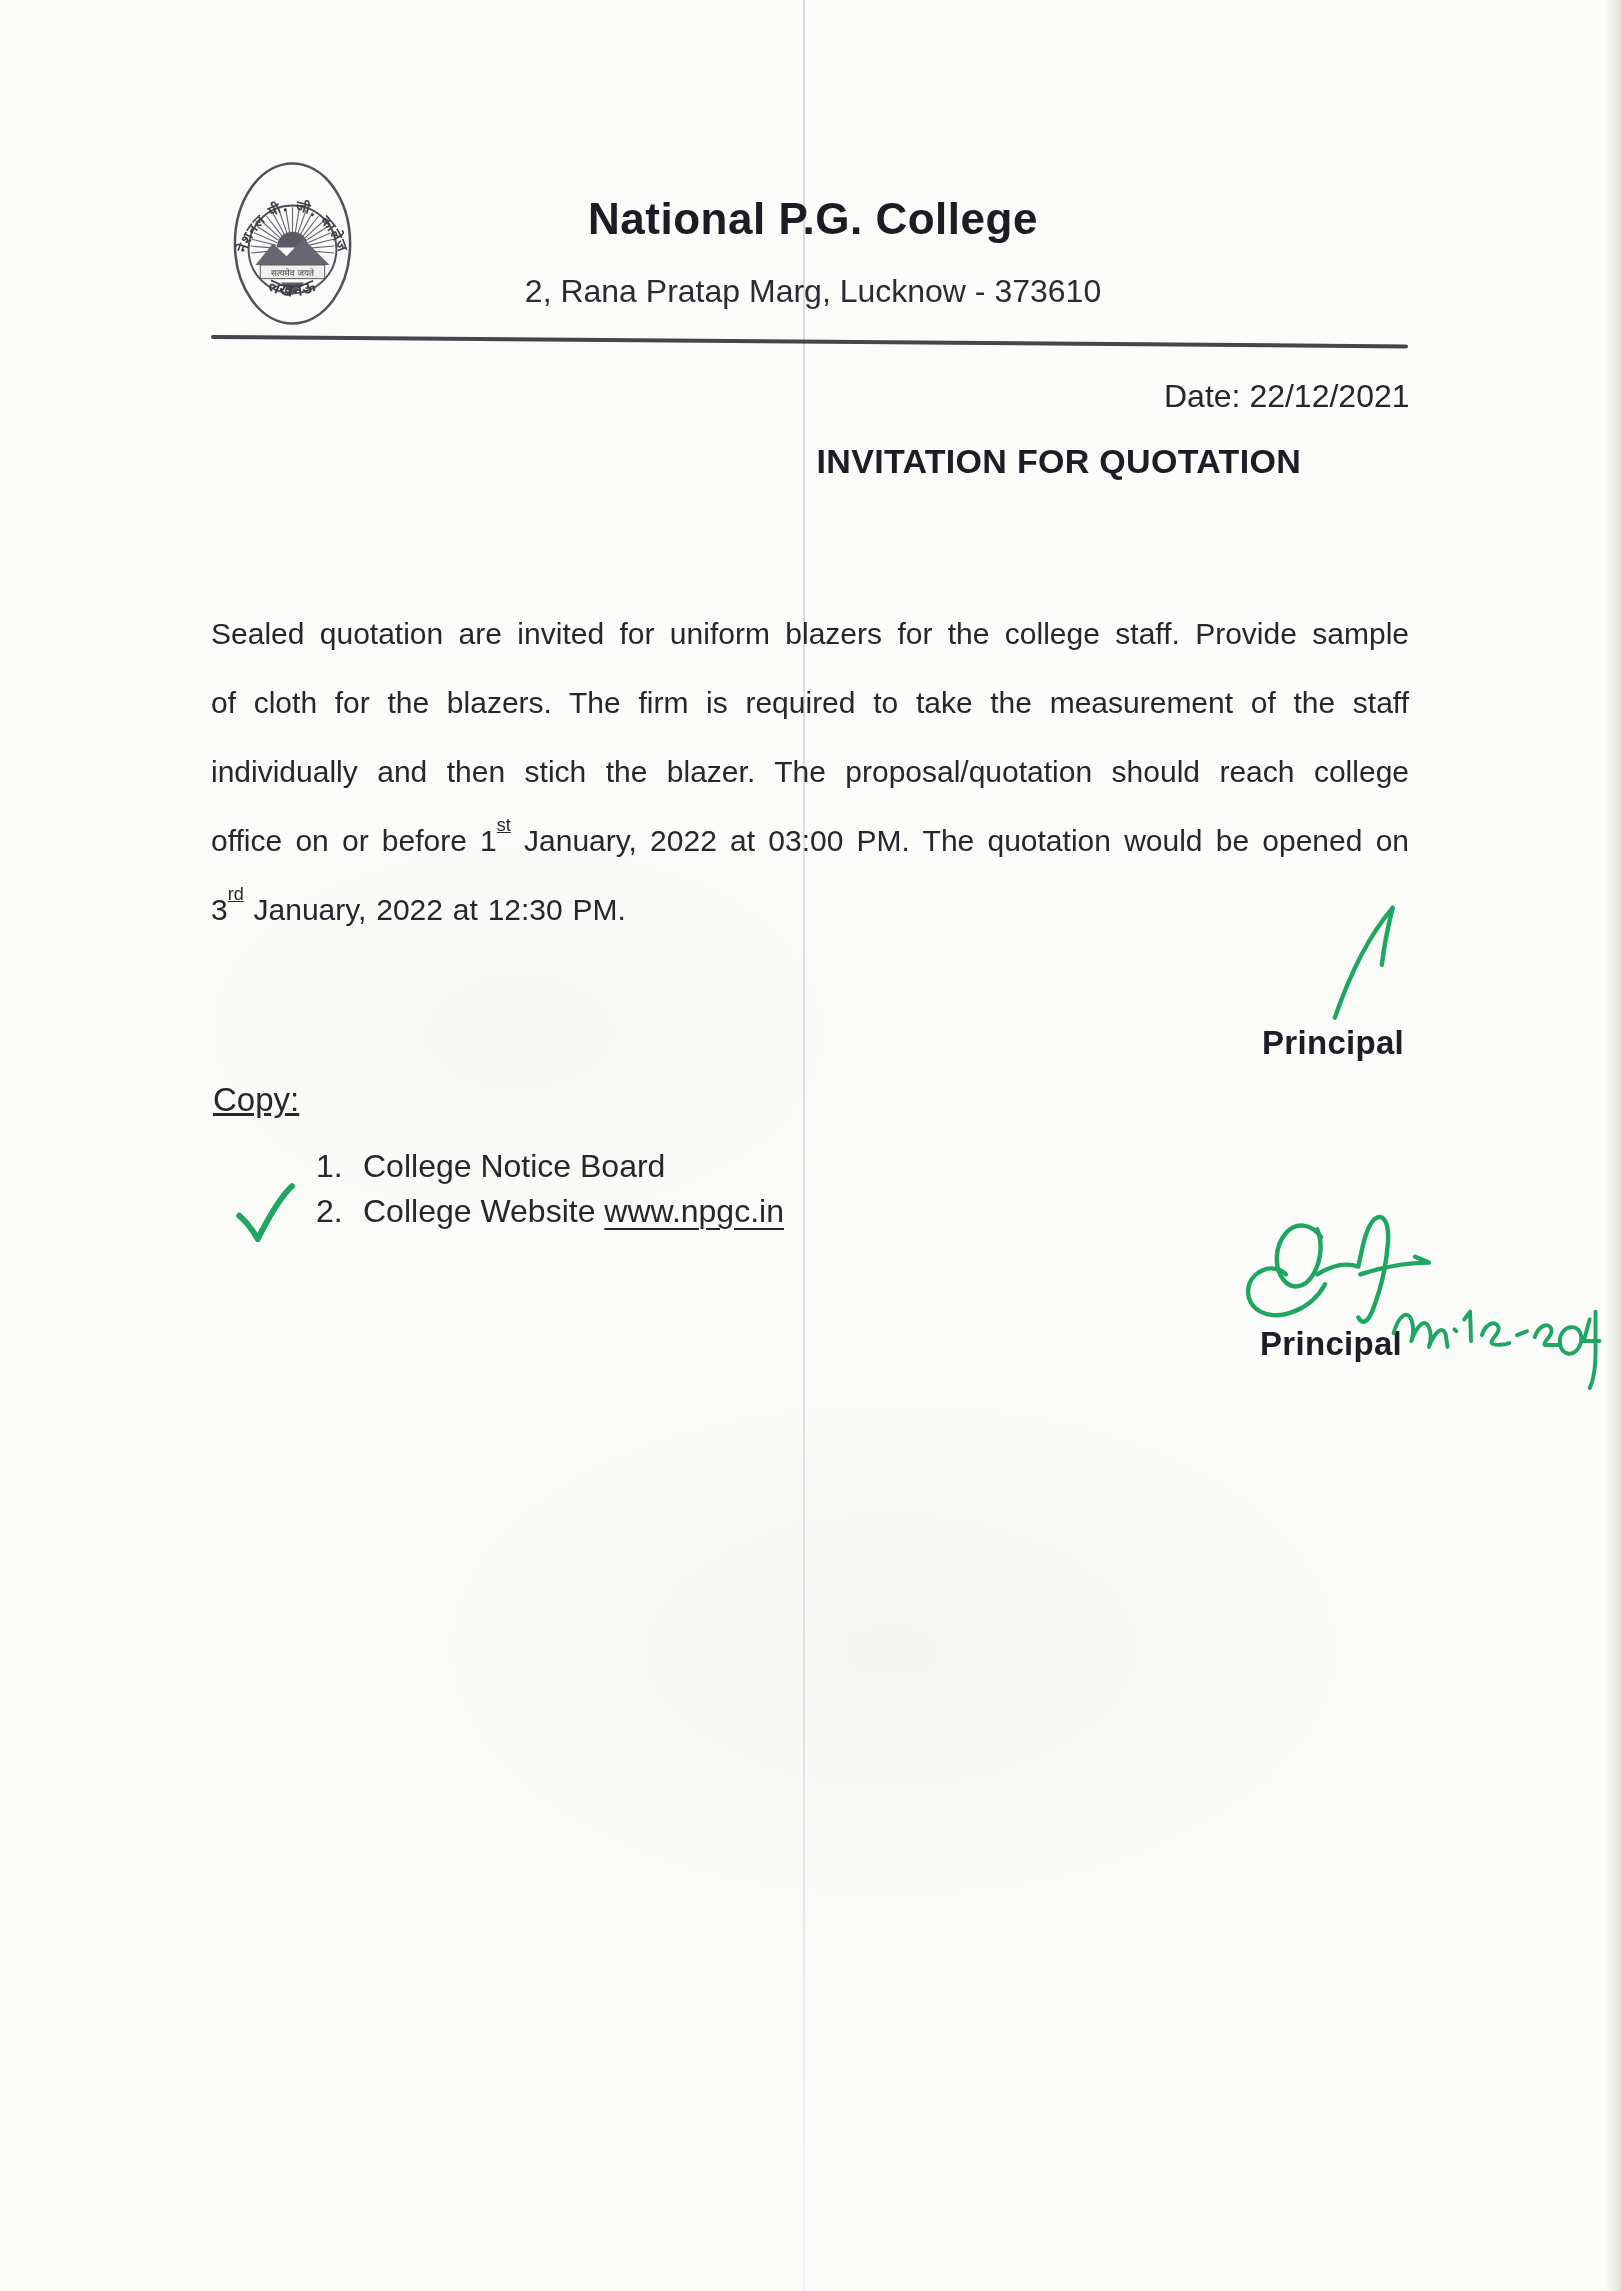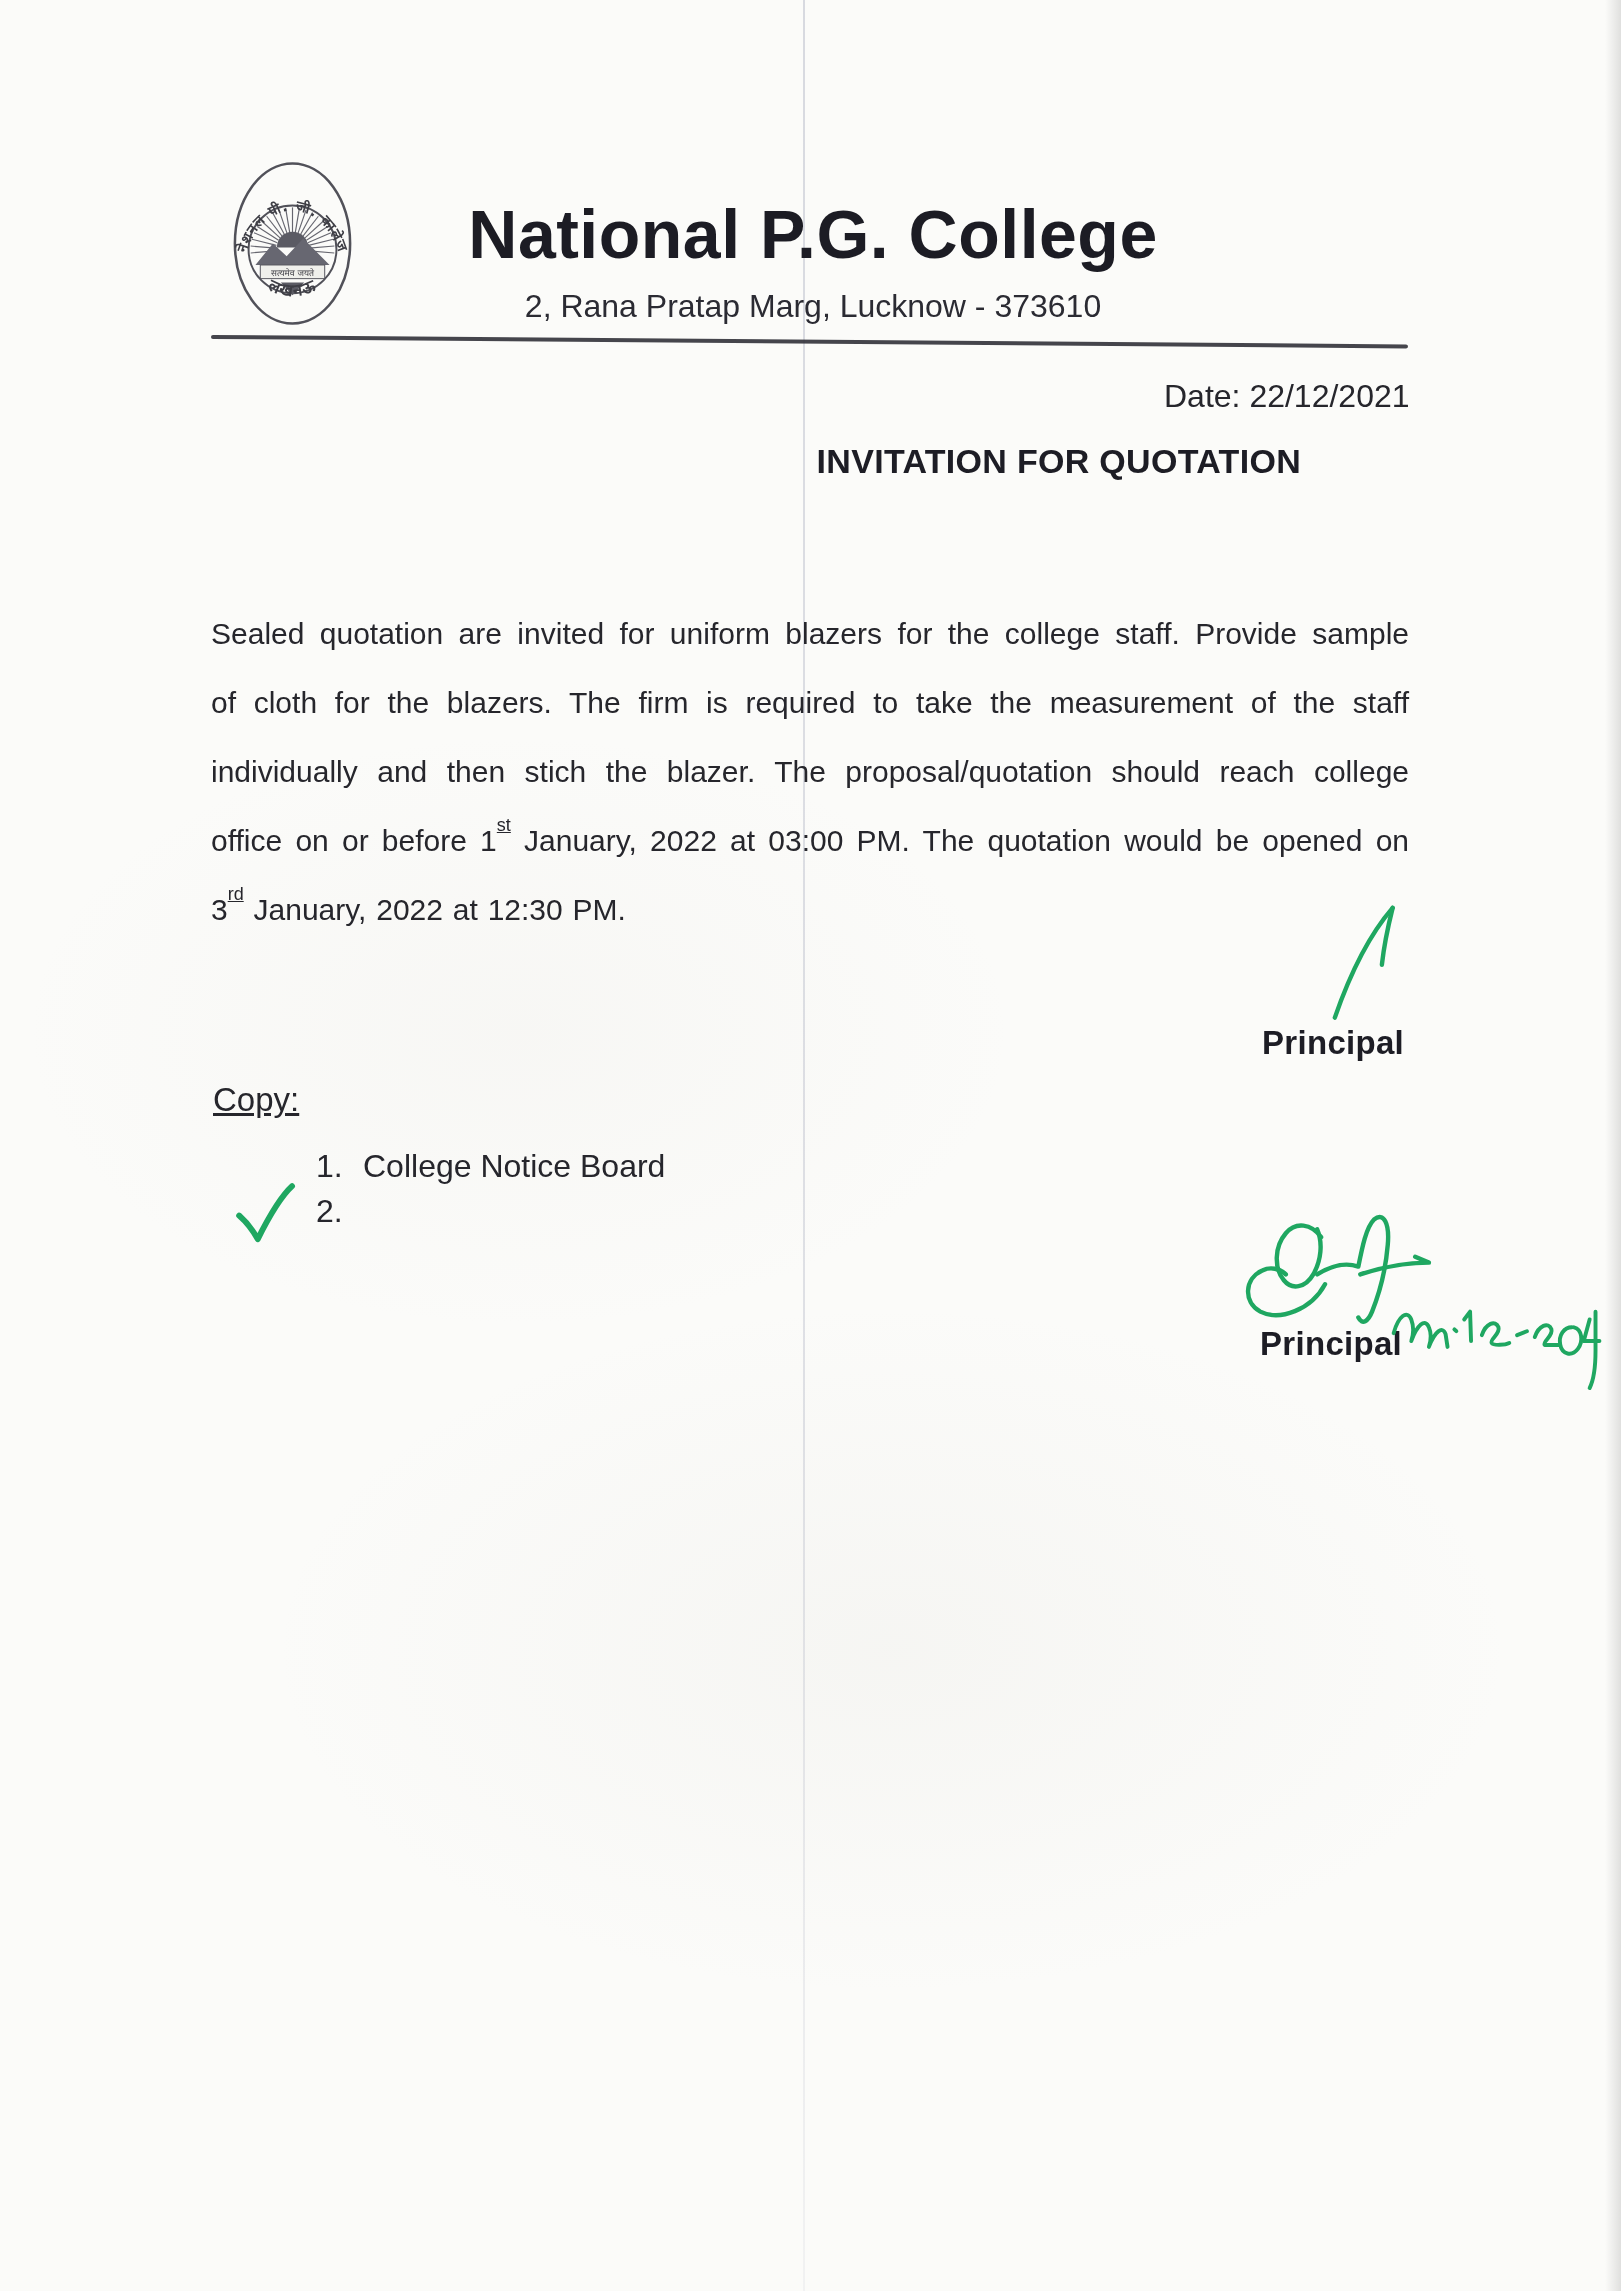--- a/index.html
+++ b/index.html
@@ -12,21 +12,21 @@
     overflow:hidden;
     font-family:"Liberation Sans","DejaVu Sans",sans-serif;
     color:#26262c;
   }
   .fold-line{position:absolute;left:803px;top:0;width:2px;height:100%;
     background:linear-gradient(to bottom, rgba(158,163,183,0.38) 0%, rgba(158,163,183,0.30) 62%, rgba(158,163,183,0.10) 100%);}
   .edge-right{position:absolute;right:0;top:0;width:15.7px;height:100%;
     background:linear-gradient(to right, rgba(0,0,0,0) 0%, rgba(0,0,0,0.06) 55%, rgba(0,0,0,0.11) 100%);}
   .logo{position:absolute;left:231px;top:159px;width:123px;height:169px;opacity:0.92;}
   .masthead{position:absolute;left:323px;top:180px;width:980px;text-align:center;}
-  .college-name{font-size:68px;font-weight:bold;letter-spacing:0.5px;color:#1c1c24;line-height:78px;margin-top:15px;}
+  .college-name{font-size:44px;font-weight:bold;letter-spacing:0.5px;color:#1c1c24;line-height:78px;}
   .address{margin-top:11.8px;font-size:32px;color:#2b2b33;line-height:43px;}
   .rule{position:absolute;left:211px;top:335px;width:1197px;height:3.9px;background:#35353d;
     transform:rotate(0.45deg);transform-origin:left center;border-radius:2px;opacity:0.92;}
   .date-line{position:absolute;left:1164px;top:378px;font-size:32px;color:#26262c;}
   .doc-title{position:absolute;left:321px;top:442px;width:980px;text-align:right;
     font-size:34px;font-weight:bold;letter-spacing:0.3px;color:#1d1d25;}
   .body-text{position:absolute;left:211px;top:596px;width:1198px;
     font-size:30px;line-height:62px;color:#26262c;word-spacing:1.5px;}
   .body-line{text-align:justify;text-align-last:justify;white-space:normal;}
   .body-line.last{text-align-last:left;}
@@ -118,20 +118,21 @@
   <div class="principal second">Principal</div>
 
   <div class="copy-heading">Copy:</div>
   <div class="copy-list">
     <div class="copy-item">
       <span class="num">1.</span>
       <span class="txt"><span>College Notice Board</span><span class="copy-link"></span></span>
     </div>
     <div class="copy-item">
       <span class="num">2.</span>
+      <span class="txt"><span>College Website </span><span class="copy-link">www.npgc.in</span></span>
     </div>
   </div>
 
   <svg class="ink" viewBox="0 0 1654 2338">
     <g stroke="#1fa761" fill="none" stroke-linecap="round" stroke-linejoin="round">
       <g stroke-width="4.5">
         <path d="M 1362 1038 C 1380 986 1402 948 1421 926"></path>
         <path d="M 1421 926 C 1415 950 1412 966 1410 984"></path>
       </g>
       <g stroke-width="6">

